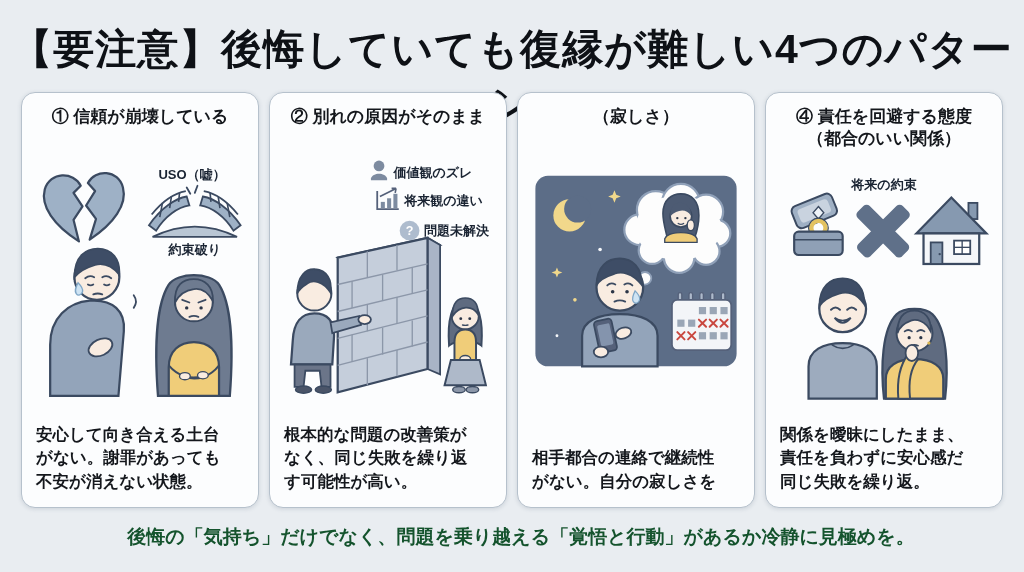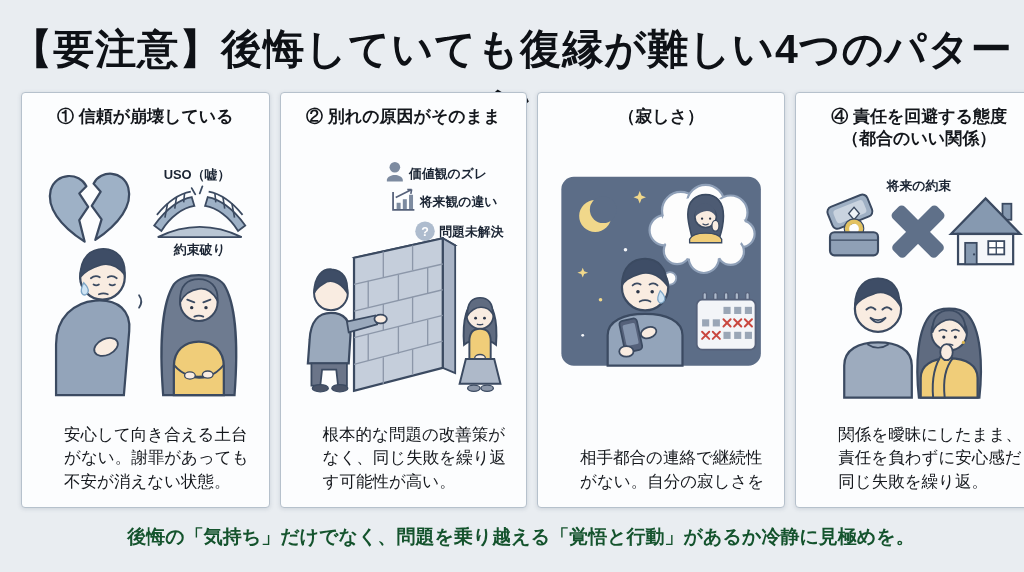--- a/index.html
+++ b/index.html
@@ -13,38 +13,37 @@
     position:absolute;top:22px;left:0;width:100%;
     text-align:center;font-size:41px;font-weight:900;letter-spacing:1px;
     color:#0e1116;
   }
   .cards{
     position:absolute;top:92px;left:21px;width:982px;height:416px;
     display:flex;gap:10px;
   }
   .card{
     flex:1 1 0;box-sizing:border-box;
-    background:#fcfdfe;border:1.5px solid #b6c1cc;border-radius:4px;
+    background:#fcfdfe;border:1.5px solid #b6c1cc;border-radius:14px;
     box-shadow:0 1px 4px rgba(70,90,110,.18);
     display:flex;flex-direction:column;
-    padding:13px 18px 14px;
+    padding:13px 12px 14px;
   }
   .card-title{
     text-align:center;font-weight:900;font-size:17px;line-height:1.32;color:#14171c;
   }
   .card-title span{display:block;}
   .card-illustration{
     flex:1 1 auto;min-height:0;margin:3px 0 4px;
     display:flex;align-items:center;justify-content:center;
   }
   .card-illustration svg{width:100%;height:100%;display:block;}
   .card-desc{
-    font-weight:400;font-size:16.5px;line-height:1.42;color:#14171c;
+    font-weight:700;font-size:16.5px;line-height:1.42;color:#14171c;
     padding:0 2px;
-    margin-left:22px;
   }
   .card-desc span{display:block;white-space:nowrap;}
   .page-footer{
     position:absolute;top:524px;left:0;width:100%;
     text-align:center;font-size:19px;font-weight:800;color:#14532d;margin-left:9px;
   }
   .svgtext{font-family:"Liberation Sans",sans-serif;font-weight:800;fill:#1a2433;}
 </style>
 </head>
 <body>

